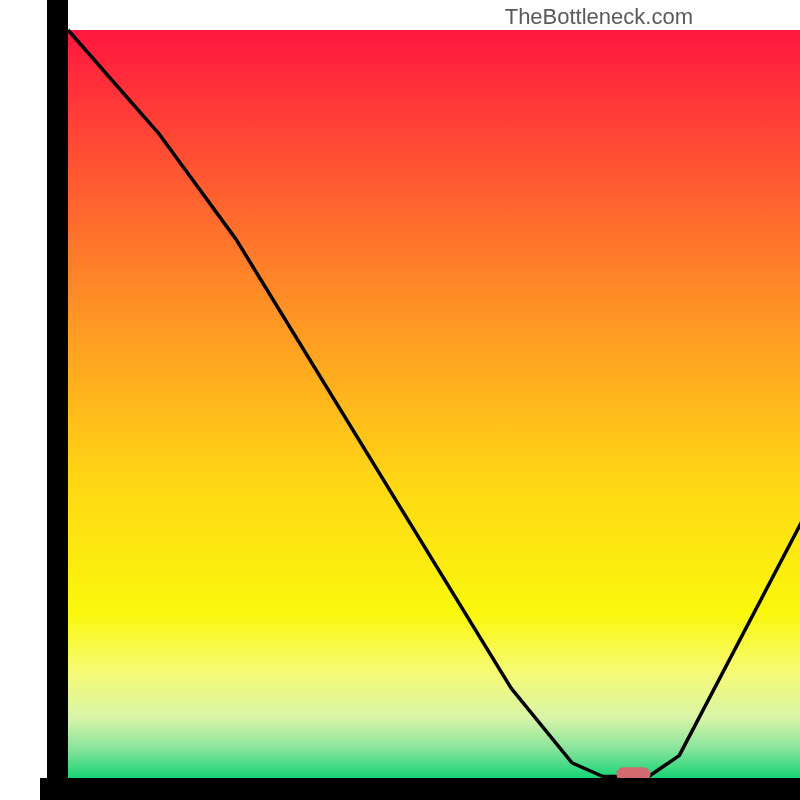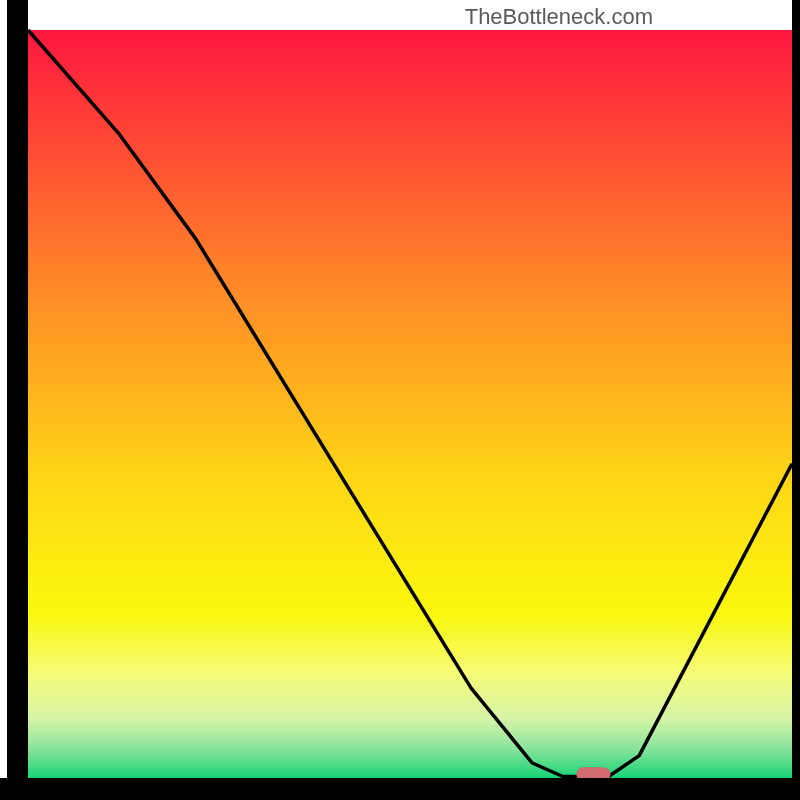--- a/index.html
+++ b/index.html
@@ -7,20 +7,21 @@
     padding: 0;
     width: 800px;
     height: 800px;
     background: #ffffff;
     font-family: Arial, Helvetica, sans-serif;
   }
   .container {
     position: relative;
     width: 663px;
     height: 800px;
+    margin-left: 40px;
   }
   .watermark {
     position: absolute;
     top: 4px;
     right: 10px;
     color: #5a5a5a;
     font-size: 22px;
     font-weight: 500;
     z-index: 10;
   }

